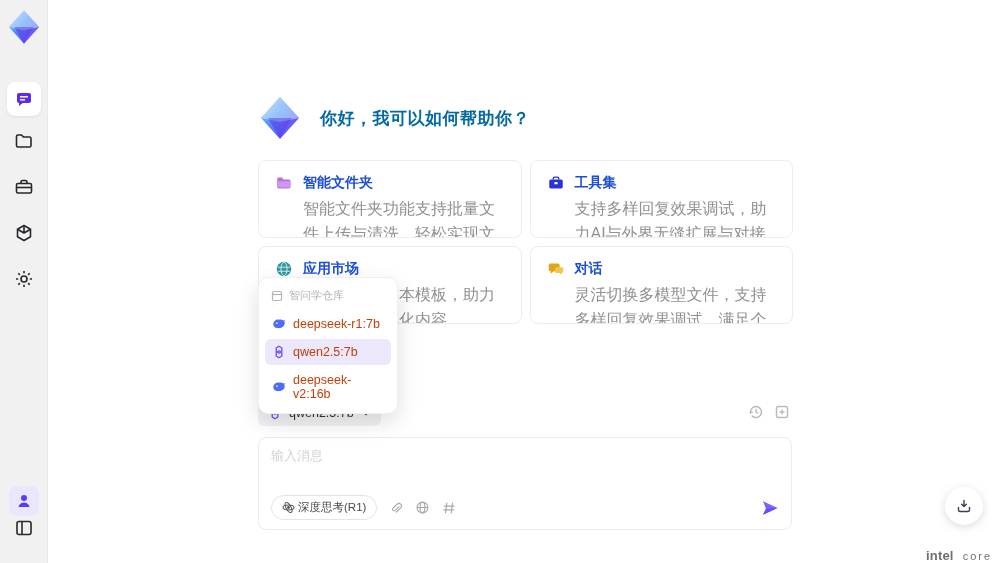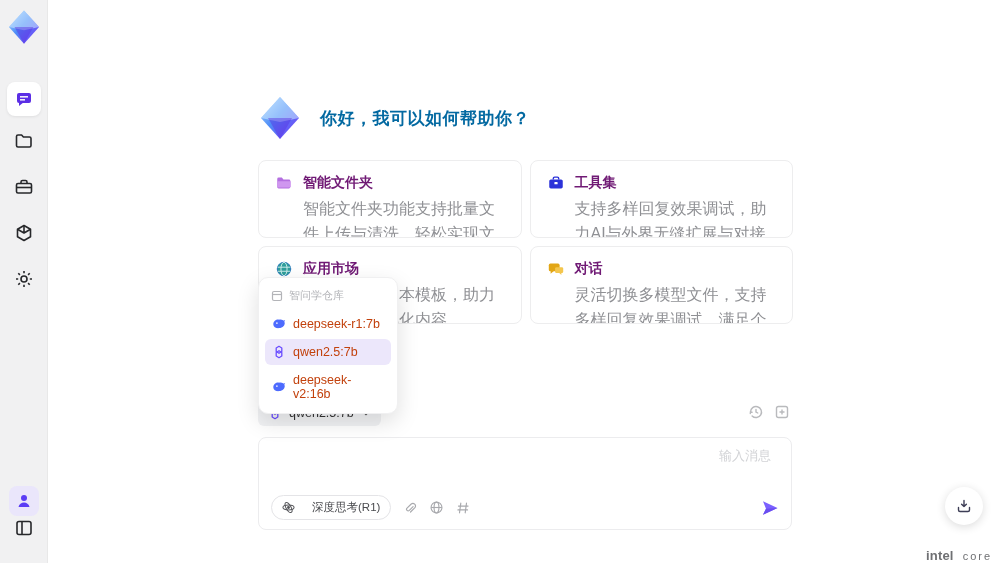--- a/index.html
+++ b/index.html
@@ -15,39 +15,39 @@
   .tile.user-bg { width:30px; height:30px; background:#eae6fb; }
 
   
   .greeting { position:absolute; left:256px; top:94px; display:flex; align-items:center; gap:16px; }
   .greeting .glogo { width:48px; height:48px; }
   .greeting .gtext { font-size:17px; font-weight:bold; color:#0369a1; letter-spacing:.5px; }
 
   .cards { position:absolute; left:258px; top:160px; width:535px; display:grid; grid-template-columns:1fr 1fr; gap:8px; }
   .card { background:#fff; border:1px solid #ededee; border-radius:8px; padding:13px 16px; height:78px; overflow:hidden; }
   .card-head { display:flex; align-items:center; gap:10px; }
-  .card-title { font-size:14px; font-weight:bold; color:#701a75; }
+  .card-title { font-size:14px; font-weight:bold; color:#1d4ed8; }
   .card-desc { margin-left:28px; margin-top:5px; font-size:16px; color:#8f9094; line-height:1.55; }
 
   
   .dropdown { position:absolute; left:258px; top:277px; width:140px; background:#fff; border:1px solid #f0f0f1; border-radius:10px; box-shadow:0 8px 22px rgba(0,0,0,.13); padding:6px; z-index:20; }
   .dd-header { display:flex; align-items:center; gap:6px; padding:4px 6px 6px 6px; font-size:11px; color:#b3b4b8; }
   .dd-item { display:flex; align-items:center; gap:7px; padding:6px 7px; border-radius:6px; font-size:12.5px; color:#c2410c; margin-top:2px; }
   .dd-item.selected { background:#ece7fb; }
 
   
   .model-btn { position:absolute; left:258px; top:400px; height:26px; display:flex; align-items:center; gap:7px; padding:0 10px; background:#f1f2f4; border-radius:6px; font-size:12.5px; color:#333; }
   .row-icons { position:absolute; left:748px; top:404px; display:flex; gap:10px; }
 
   
   .composer { position:absolute; left:258px; top:437px; width:534px; height:93px; background:#fff; border:1px solid #ececee; border-radius:8px; }
-  .composer textarea { position:absolute; left:12px; top:9px; width:500px; height:40px; border:none; outline:none; resize:none; font-family:inherit; font-size:13px; color:#333; background:transparent;text-align:right; }
+  .composer textarea { position:absolute; left:12px; top:9px; width:500px; height:40px; border:none; outline:none; resize:none; font-family:inherit; font-size:13px; color:#333; background:transparent; }
   .composer textarea::placeholder { color:#d2d3d6; }
   .composer-bar { position:absolute; left:12px; right:12px; bottom:9px; display:flex; align-items:center; gap:12px; }
-  .pill { display:flex; align-items:center; gap:17px; border:1px solid #e4e4e7; border-radius:15px; padding:4px 10px; font-size:11.5px; color:#4a4b4f; background:#fff; }
+  .pill { display:flex; align-items:center; gap:3px; border:1px solid #e4e4e7; border-radius:15px; padding:4px 10px; font-size:11.5px; color:#4a4b4f; background:#fff; }
   .spacer { flex:1; }
 
   
   .fab { position:absolute; left:945px; top:487px; width:38px; height:38px; border-radius:50%; background:#fff; box-shadow:0 2px 10px rgba(0,0,0,.14); display:flex; align-items:center; justify-content:center; }
   .intel { position:absolute; left:928px; top:522px; width:62px; text-align:center; color:#6f7073; }
   .intel .line { display:flex; align-items:baseline; justify-content:center; gap:9px; }
   .intel .i1 { font-size:13px; font-weight:bold; letter-spacing:.2px; }
   .intel .i2 { font-size:11px; letter-spacing:2px;margin-top:28px; }
   .intel .i3 { font-size:6px; color:#a5a6a9; text-align:right; display:block; margin-right:2px; }
 

